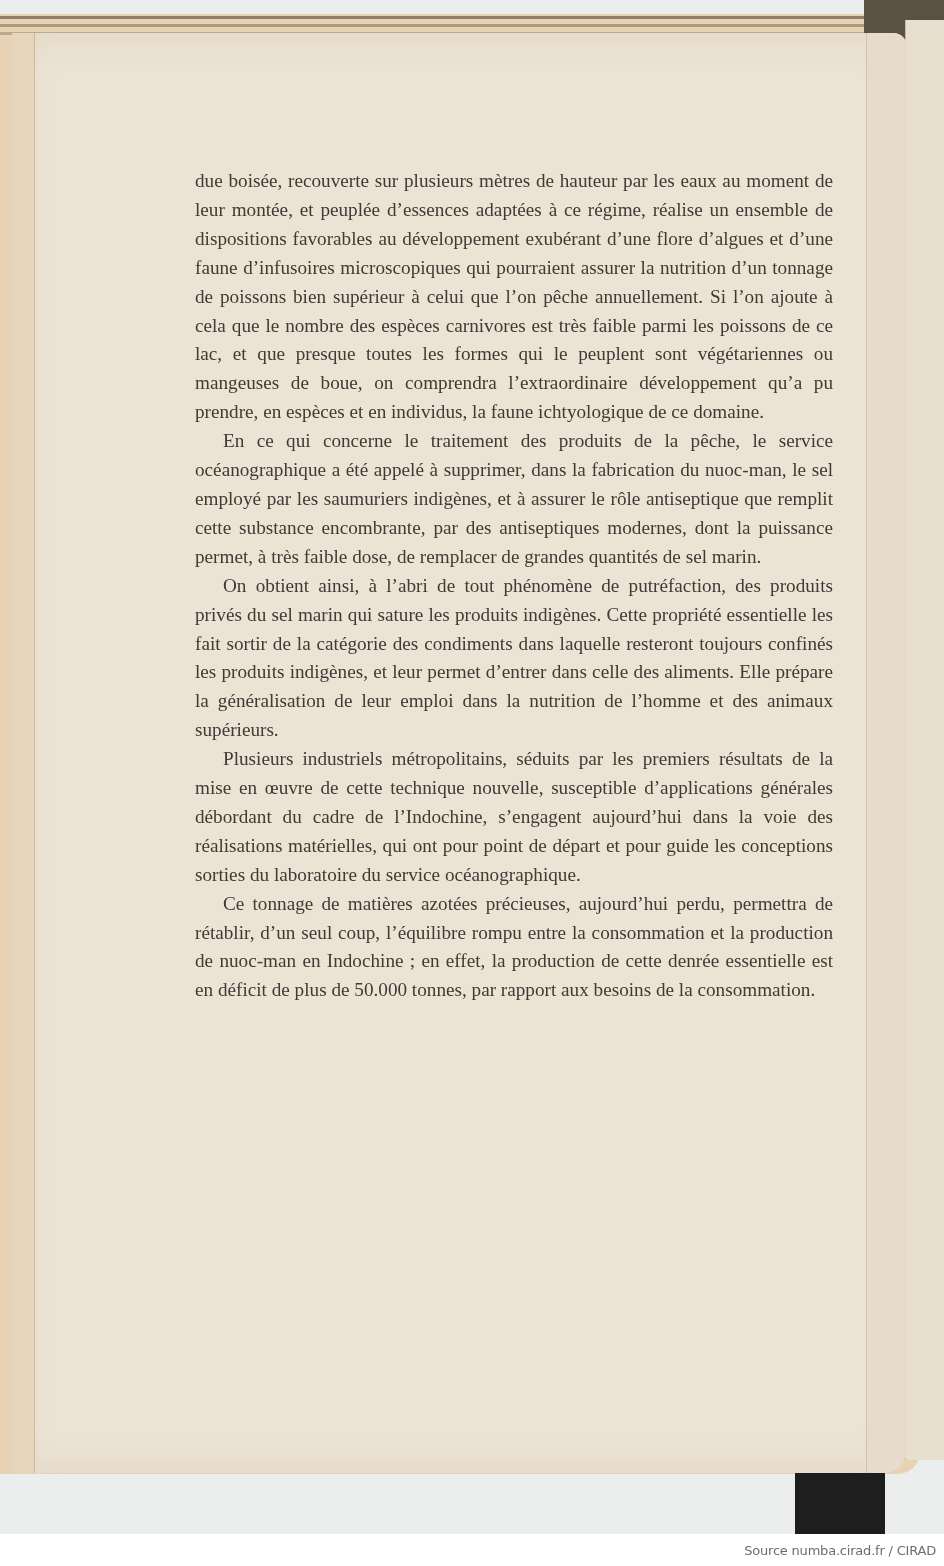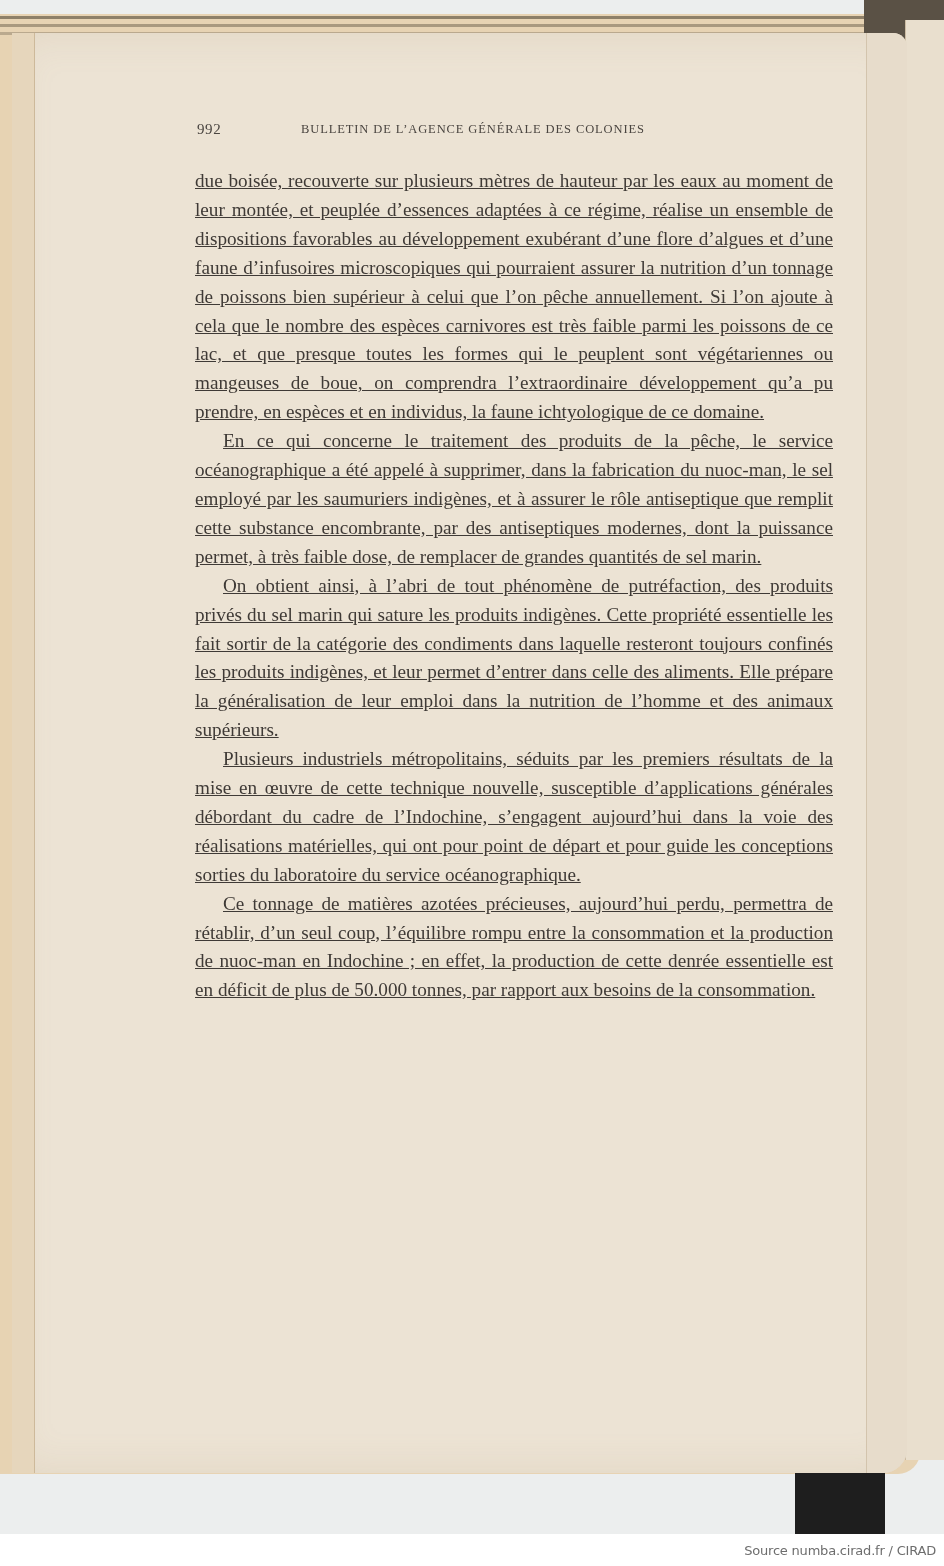--- a/index.html
+++ b/index.html
@@ -83,21 +83,21 @@
     }
     .body-text {
       position: absolute; left: 195px; top: 167px;
       width: 638px;
       font-family: "Liberation Serif", serif;
       font-size: 19.2px;
       line-height: 28.9px;
       color: #3f3a36;
       text-align: justify;
     }
-    .para { margin: 0; text-indent: 0; text-decoration: underline; }
+    .para { margin: 0; text-indent: 0; }
     .para.indent { text-indent: 28px; }
     .source {
       position: absolute; right: 8px; top: 1543px;
       font-family: "DejaVu Sans", sans-serif;
       font-size: 13px;
       color: #6d6d6d;
       letter-spacing: -0.2px;
       text-align: right;
     }
   </style>
@@ -112,24 +112,20 @@
   </div>
   <div class="cover-right"></div>
   <div class="cover-right-bottom"></div>
   <div class="next-page"></div>
 
   <div class="page">
     <div class="page-left-strip"></div>
     <div class="page-fold"></div>
   </div>
 
-  <div class="header">
-    <span class="page-number">992</span>
-    <span class="running-title">Bulletin de l’Agence générale des colonies</span>
-  </div>
 
   <div class="body-text">
     <p class="para">due boisée, recouverte sur plusieurs mètres de hauteur par les eaux au moment de leur montée, et peuplée d’essences adaptées à ce régime, réalise un ensemble de dispositions favorables au développement exubérant d’une flore d’algues et d’une faune d’infusoires microscopiques qui pourraient assurer la nutrition d’un tonnage de poissons bien supérieur à celui que l’on pêche annuellement. Si l’on ajoute à cela que le nombre des espèces carnivores est très faible parmi les poissons de ce lac, et que presque toutes les formes qui le peuplent sont végétariennes ou mangeuses de boue, on comprendra l’extraordinaire développement qu’a pu prendre, en espèces et en individus, la faune ichtyologique de ce domaine.</p>
     <p class="para indent">En ce qui concerne le traitement des produits de la pêche, le service océanographique a été appelé à supprimer, dans la fabrication du nuoc-man, le sel employé par les saumuriers indigènes, et à assurer le rôle antiseptique que remplit cette substance encombrante, par des antiseptiques modernes, dont la puissance permet, à très faible dose, de remplacer de grandes quantités de sel marin.</p>
     <p class="para indent">On obtient ainsi, à l’abri de tout phénomène de putréfaction, des produits privés du sel marin qui sature les produits indigènes. Cette propriété essentielle les fait sortir de la catégorie des condiments dans laquelle resteront toujours confinés les produits indigènes, et leur permet d’entrer dans celle des aliments. Elle prépare la généralisation de leur emploi dans la nutrition de l’homme et des animaux supérieurs.</p>
     <p class="para indent">Plusieurs industriels métropolitains, séduits par les premiers résultats de la mise en œuvre de cette technique nouvelle, susceptible d’applications générales débordant du cadre de l’Indochine, s’engagent aujourd’hui dans la voie des réalisations matérielles, qui ont pour point de départ et pour guide les conceptions sorties du laboratoire du service océanographique.</p>
     <p class="para indent">Ce tonnage de matières azotées précieuses, aujourd’hui perdu, permettra de rétablir, d’un seul coup, l’équilibre rompu entre la consommation et la production de nuoc-man en Indochine ; en effet, la production de cette denrée essentielle est en déficit de plus de 50.000 tonnes, par rapport aux besoins de la consommation.</p>
   </div>
 </div>
 

